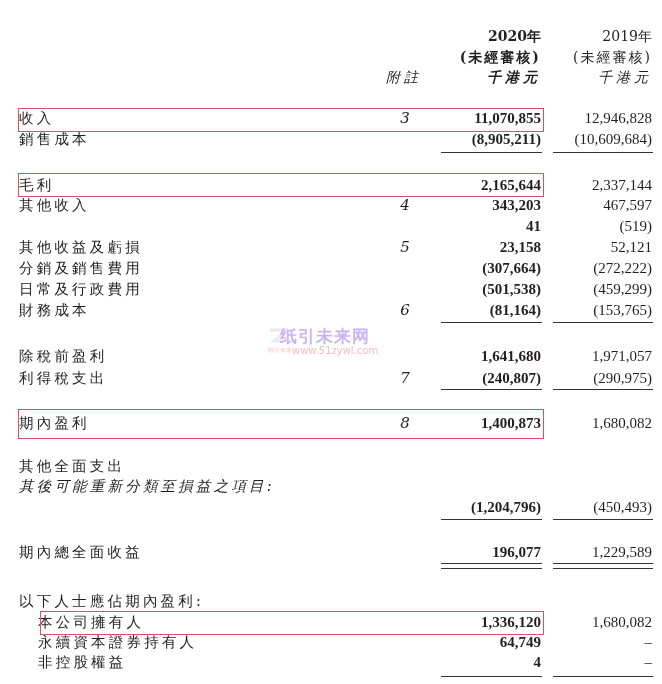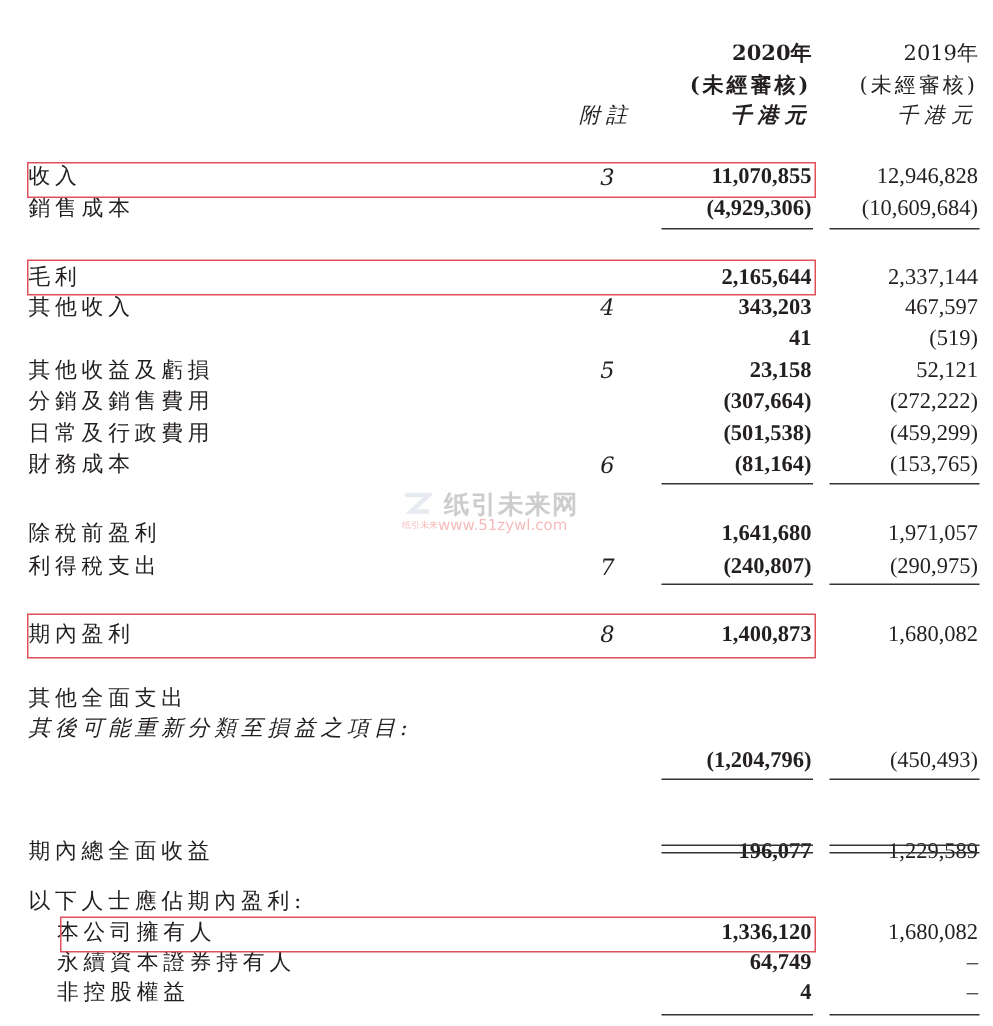--- a/index.html
+++ b/index.html
@@ -34,21 +34,21 @@
 <div class="abs hdr it" style="right:10px; top:68px; letter-spacing:4px;">千港元</div>
 
 <div class="row" style="top:108px;">
   <span class="label">收入</span>
   <span class="note">3</span>
   <span class="v2020">11,070,855</span>
   <span class="v2019">12,946,828</span>
 </div>
 <div class="row" style="top:129px;">
   <span class="label">銷售成本</span>
-  <span class="v2020">(4,929,306)</span>
+  <span class="v2020">(8,905,211)</span>
   <span class="v2019">(10,609,684)</span>
 </div>
 <div class="line c1" style="top:152px;"></div>
 <div class="line c2" style="top:152px;"></div>
 
 <div class="row" style="top:175px;">
   <span class="label">毛利</span>
   <span class="v2020">2,165,644</span>
   <span class="v2019">2,337,144</span>
 </div>
@@ -114,21 +114,21 @@
 <div class="row" style="top:476px;padding-left:41px;">
   <span class="label it">其後可能重新分類至損益之項目:</span>
 </div>
 <div class="row" style="top:497px;">
   <span class="v2020">(1,204,796)</span>
   <span class="v2019">(450,493)</span>
 </div>
 <div class="line c1" style="top:519px;"></div>
 <div class="line c2" style="top:519px;"></div>
 
-<div class="row" style="top:542px;margin-top:16px;">
+<div class="row" style="top:542px;">
   <span class="label">期內總全面收益</span>
   <span class="v2020">196,077</span>
   <span class="v2019">1,229,589</span>
 </div>
 <div class="dbl c1" style="top:563px;"></div>
 <div class="dbl c2" style="top:563px;"></div>
 
 <div class="row" style="top:591px;">
   <span class="label">以下人士應佔期內盈利:</span>
 </div>
@@ -152,16 +152,16 @@
 
 <div class="box" style="left:18px; top:108px; width:524px; height:22px;"></div>
 <div class="box" style="left:18px; top:173px; width:524px; height:22px;"></div>
 <div class="box" style="left:18px; top:409px; width:524px; height:28px;"></div>
 <div class="box" style="left:40px; top:611px; width:502px; height:22px;"></div>
 
 <div class="wm">
   <svg width="20" height="20" viewBox="0 0 20 20" style="position:absolute; left:0; top:2px;">
     <path d="M2 3 H18 L6 14 H18" stroke="#c0c4d8" stroke-width="3" fill="none"></path>
   </svg>
-  <span class="abs" style="left:28px; top:0; font-family:'DejaVu Sans',sans-serif; font-weight:bold; font-size:17px; color:#737373; letter-spacing:1px;">纸引未来网</span>
+  <span class="abs" style="left:12px; top:0; font-family:'DejaVu Sans',sans-serif; font-weight:bold; font-size:17px; color:#6d28d9; letter-spacing:1px;">纸引未来网</span>
   <span class="abs" style="left:0; top:21px; font-family:'DejaVu Sans',sans-serif; font-size:6px; color:#e83a3a;">纸引未来</span>
   <span class="abs" style="left:24px; top:20px; font-family:'DejaVu Sans',sans-serif; font-size:10px; color:#e83a3a;">www.51zywl.com</span>
 </div>
 
 </body></html>

